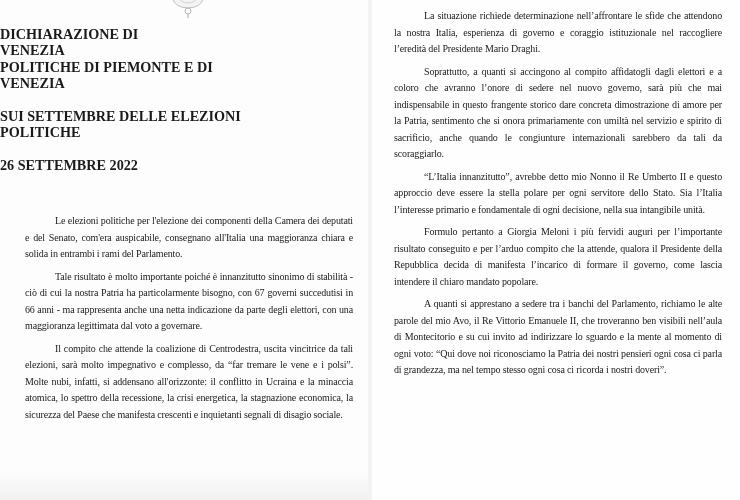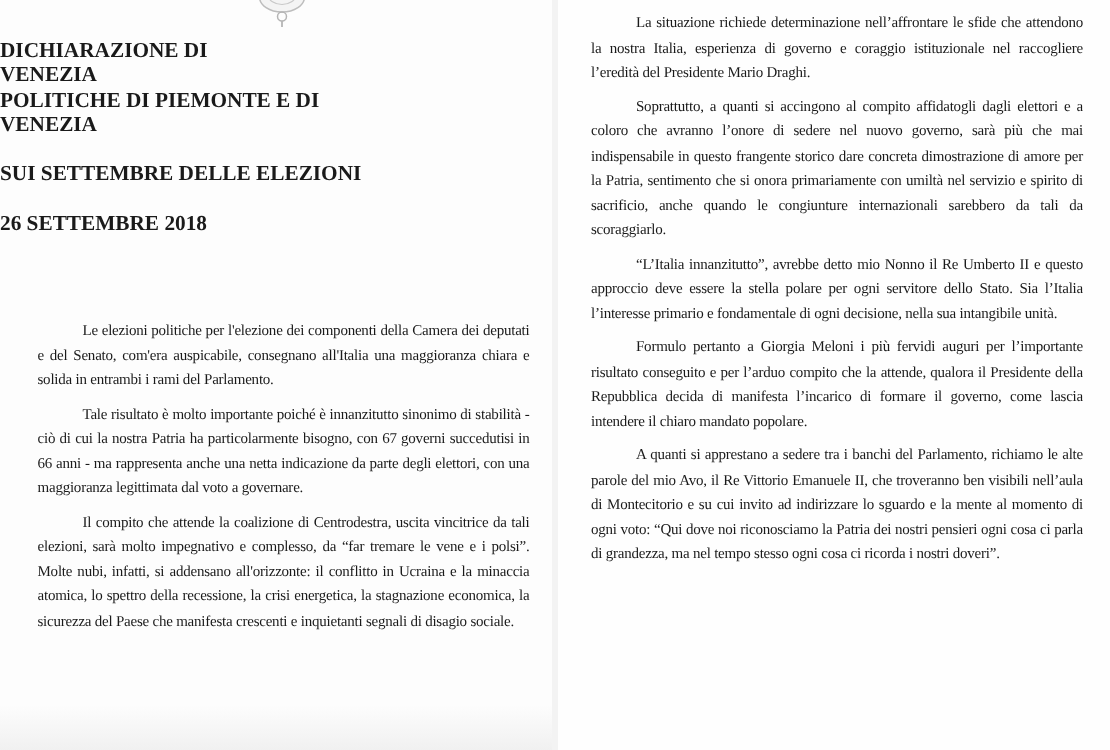--- a/index.html
+++ b/index.html
@@ -59,22 +59,23 @@
     <line x1="18" y1="20" x2="18" y2="24" stroke="#b5b5b5" stroke-width="1.2"></line>
   </svg>
 
   <div class="heading">
     <span class="hl">DICHIARAZIONE DI</span>
     <span class="hl">VENEZIA</span>
     <span class="hl">POLITICHE DI PIEMONTE E DI</span>
     <span class="hl">VENEZIA</span>
     <div class="gap"></div>
     <span class="hl">SUI SETTEMBRE DELLE ELEZIONI</span>
+    <span class="hl">POLITICHE</span>
     <div class="gap2"></div>
-    <span class="hl">26 SETTEMBRE 2018</span>
+    <span class="hl">26 SETTEMBRE 2022</span>
   </div>
 
   <div class="body-left">
     <p class="para">Le elezioni politiche per l'elezione dei componenti della Camera dei deputati e del Senato, com'era auspicabile, consegnano all'Italia una maggioranza chiara e solida in entrambi i rami del Parlamento.</p>
     <p class="para">Tale risultato è molto importante poiché è innanzitutto sinonimo di stabilità - ciò di cui la nostra Patria ha particolarmente bisogno, con 67 governi succedutisi in 66 anni - ma rappresenta anche una netta indicazione da parte degli elettori, con una maggioranza legittimata dal voto a governare.</p>
     <p class="para">Il compito che attende la coalizione di Centrodestra, uscita vincitrice da tali elezioni, sarà molto impegnativo e complesso, da “far tremare le vene e i polsi”. Molte nubi, infatti, si addensano all'orizzonte: il conflitto in Ucraina e la minaccia atomica, lo spettro della recessione, la crisi energetica, la stagnazione economica, la sicurezza del Paese che manifesta crescenti e inquietanti segnali di disagio sociale.</p>
   </div>
   <div class="bottom-shade"></div>
 </div>
 

